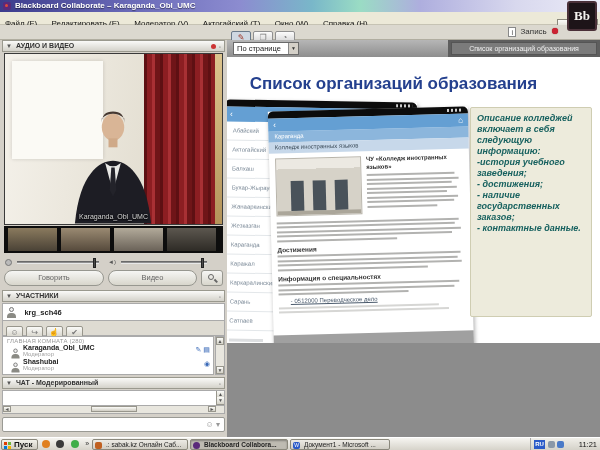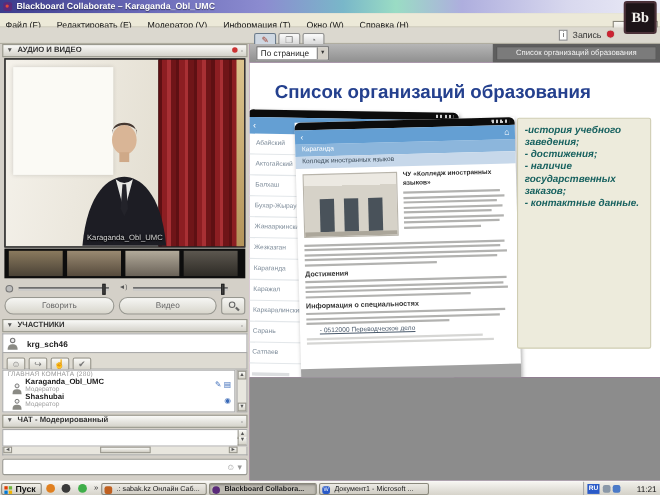--- a/index.html
+++ b/index.html
@@ -86,21 +86,21 @@
 
   .chatbody { position:absolute; left:2px; top:350px; width:223px; height:16px; background:#fff; border:1px solid #aaa; }
   .chatbody .va { position:absolute; right:0; width:8px; height:8px; background:linear-gradient(#fbfbf8,#d4d2c8); border-left:1px solid #98968c; border-bottom:1px solid #98968c; font-size:5px; text-align:center; line-height:7px; color:#555; }
   .hsb { position:absolute; left:2px; top:366px; width:223px; height:8px; background:#e8e6de; border:1px solid #aaa; border-top:none; }
   .hsb .ar { position:absolute; top:0; width:8px; height:6px; background:linear-gradient(#fbfbf8,#d4d2c8); border:1px solid #98968c; font-size:5px; text-align:center; line-height:5px; color:#555; }
   .hsb .th { position:absolute; left:88px; top:0; width:46px; height:6px; background:linear-gradient(#fbfbf8,#cfccc2); border:1px solid #98968c; }
   .chatinput { position:absolute; left:2px; top:377px; width:223px; height:15px; background:#fff; border:1px solid #9a9a94; border-radius:2px; }
   .chatinput .smile { position:absolute; right:4px; top:2px; font-size:8px; color:#999; }
 
   
-  .main { position:absolute; left:227px; top:40px; width:373px; height:397px; background:#701a75; }
+  .main { position:absolute; left:227px; top:40px; width:373px; height:397px; background:#0f172a; }
   .subtoolbar { position:absolute; left:0; top:0; width:373px; height:17px; background:linear-gradient(#b6b6b6,#8e8e8e); }
   .scale { position:absolute; left:6px; top:2px; width:66px; height:13px; background:#fff; border:1px solid #6a6a6a; font-size:7.5px; line-height:11px; padding-left:3px; color:#222; }
   .scale .dd { position:absolute; right:0; top:0; width:10px; height:11px; background:#d4d0c8; border-left:1px solid #888; font-size:5px; text-align:center; line-height:10px; color:#333; }
   .tabbar { position:absolute; right:0; top:0; width:152px; height:17px; background:#5e5e5e; }
   .tab { position:absolute; left:3px; right:3px; top:2px; bottom:2px; background:#7b7b7b; border:1px solid #555;
     color:#f2f2f2; font-size:7px; text-align:center; line-height:11px; white-space:nowrap; overflow:hidden; }
 
   .slide { position:absolute; left:0; top:17px; width:373px; height:286px; background:#fff; overflow:hidden; }
   .slide-title { position:absolute; left:0; right:40px; top:17px; text-align:center; font-size:17px; font-weight:bold; color:#24408e; }
 
@@ -164,21 +164,21 @@
 
   <div class="titlebar">
     <span class="app-icon"></span>
     <span class="t">Blackboard Collaborate – Karaganda_Obl_UMC</span>
   </div>
 
   <div class="menubar">
     <span class="mi">Файл (F)</span>
     <span class="mi">Редактировать (E)</span>
     <span class="mi">Модератор (V)</span>
-    <span class="mi">Информация (T)</span>
+    <span class="mi">Актогайский (T)</span>
     <span class="mi">Окно (W)</span>
     <span class="mi">Справка (H)</span>
     <span class="winctl">
       <span>_</span><span>❐</span><span>✕</span>
     </span>
   </div>
 
   <div class="toolbarrow">
     <span class="modebtns">
       <span class="modebtn active">✎</span><span class="modebtn">❐</span><span class="modebtn">◔</span>
@@ -386,20 +386,21 @@
             <div class="tb" style="width:176px;"></div>
             <div class="tb" style="width:130px;"></div>
           <div class="speclink">- 0512000 Переводческое дело</div>
           <div class="tb f" style="width:160px;"></div>
             <div class="tb f" style="width:170px;"></div>
         </div>
         <div class="fa-footer"></div>
       </div>
 
       <div class="notebox">
+        <div>Описание колледжей включает в себя следующую информацию:</div>
         <div>-история учебного заведения;</div>
         <div>- достижения;</div>
         <div>- наличие государственных заказов;</div>
         <div>- контактные данные.</div>
       </div>
     </div>
 
     <div class="grayzone"></div>
   </div>
 

